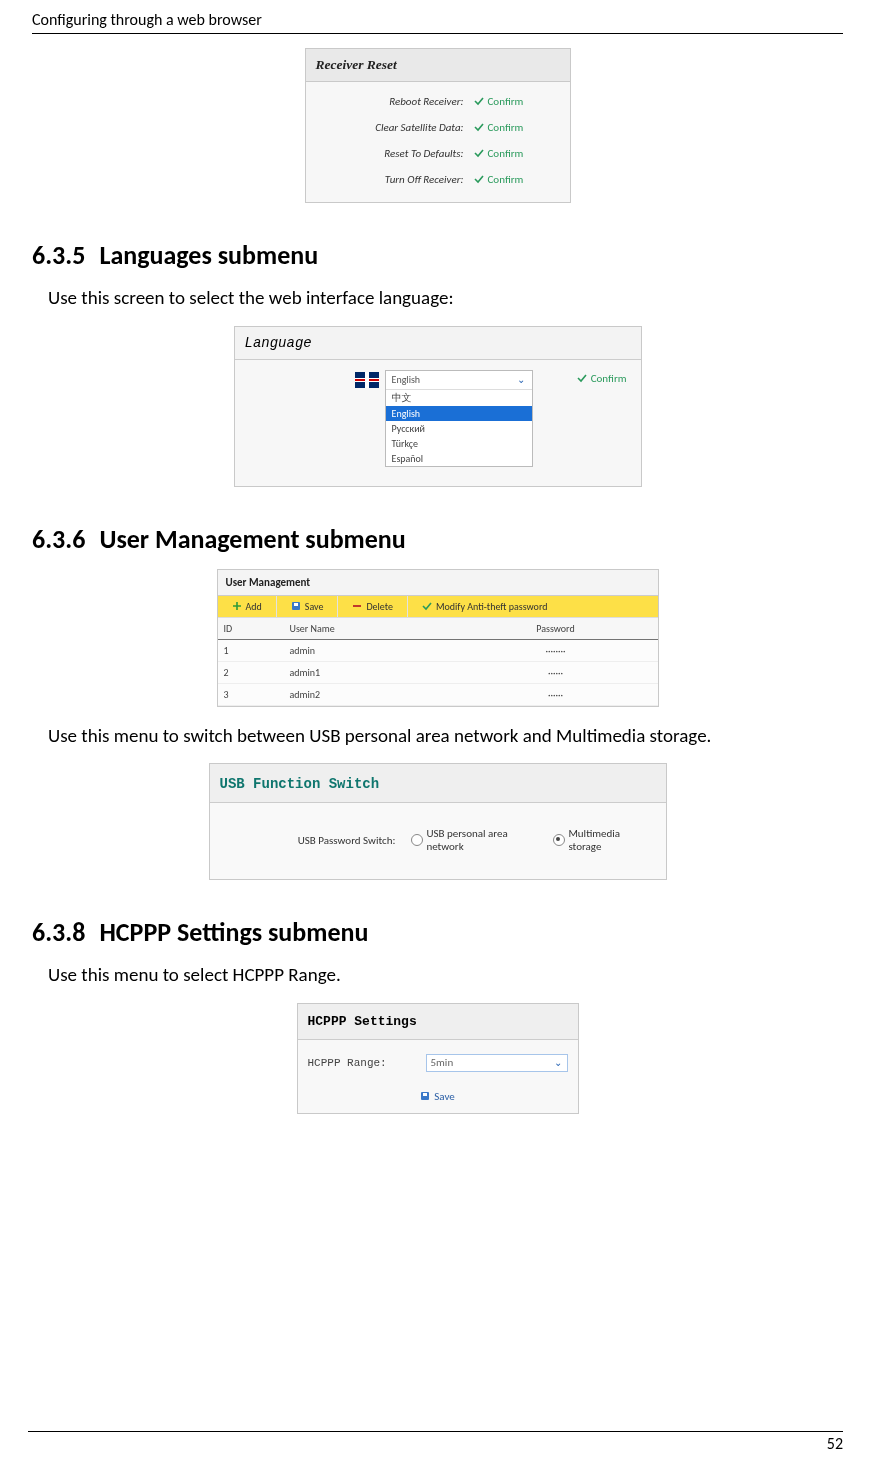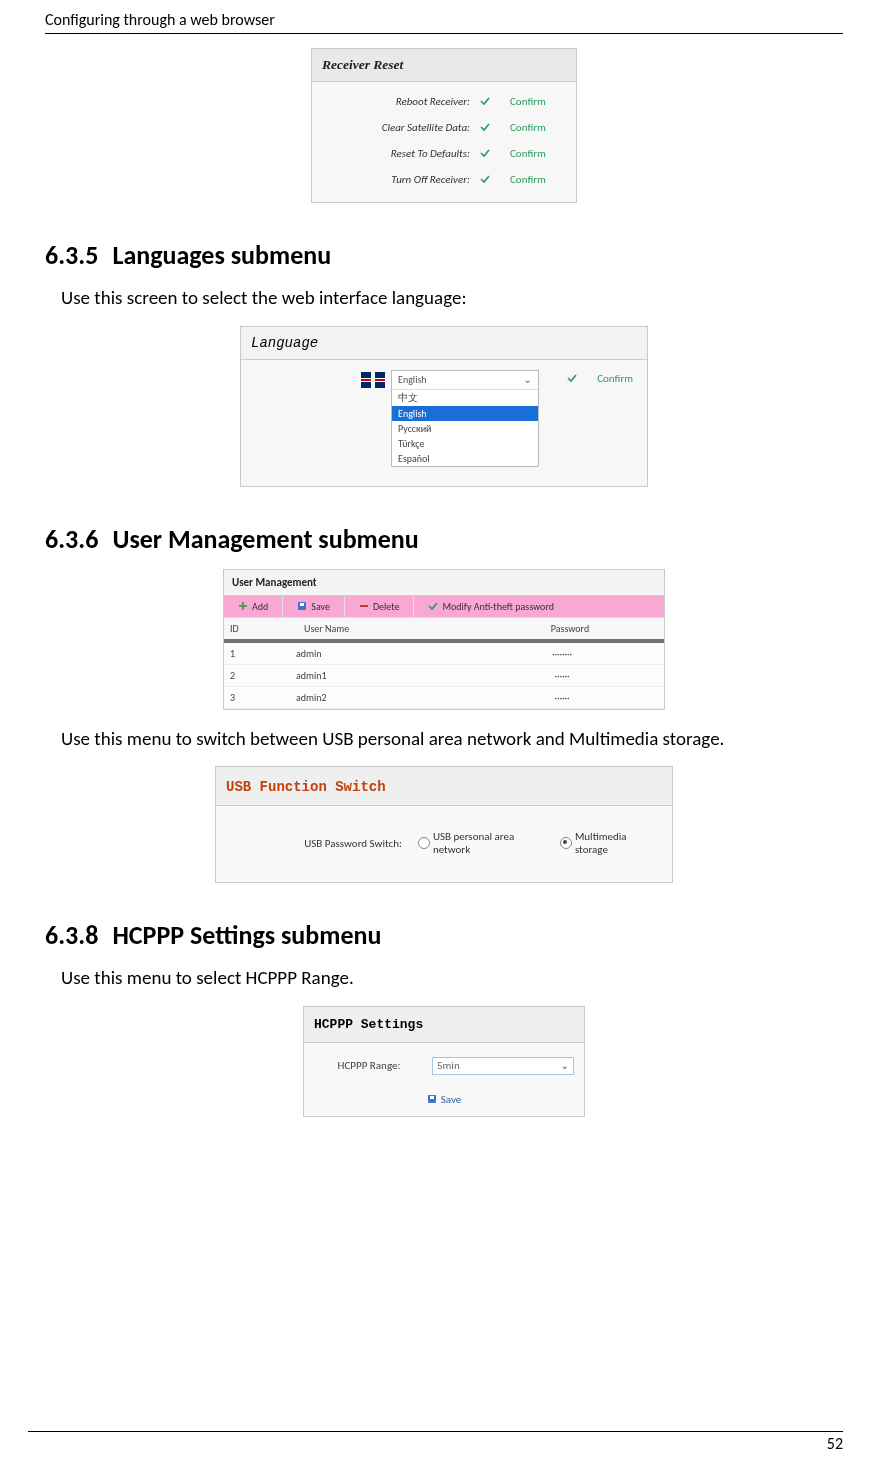--- a/index.html
+++ b/index.html
@@ -8,21 +8,21 @@
     padding: 0;
     font-family: Calibri, "Segoe UI", Arial, sans-serif;
     background: #fff;
     color: #000;
   }
   .page {
     width: 871px;
     height: 1467px;
     position: relative;
     box-sizing: border-box;
-    padding: 10px 28px 20px 45px;
+    padding: 10px 28px 20px 32px;
   }
   .running-head {
     font-size: 16px;
     padding-bottom: 4px;
     border-bottom: 1px solid #000;
     margin-bottom: 14px;
   }
   .page-num {
     position: absolute;
     right: 28px;
@@ -63,21 +63,21 @@
     font-family: Georgia, "Times New Roman", serif;
     font-size: 13.5px;
     border-bottom: 1px solid #c9c9c9;
     color: #222;
   }
   .rr-body { padding: 6px 0 10px 0; background:#f7f7f7;}
   .rr-row { display: flex; align-items: center; height: 26px; }
   .rr-label { width: 158px; text-align: right; padding-right: 10px; color:#333;font-style:italic; }
   .confirm-link { display: inline-flex; align-items: center; gap: 4px; color:#2b6; }
   .confirm-link .chk svg { width:10px; height:10px; display:block; }
-  .confirm-text { color:#2a9a5c; font-size:11px;margin-left:16px; }
+  .confirm-text { color:#2a9a5c; font-size:11px; }
 
   
   .lang { width: 406px; }
   .lang-title {
     background:#f3f3f3;
     padding:8px 10px;
     font-style: italic;
     font-family: Liberation Mono, monospace;
     font-size:14px;
     border-bottom:1px solid #ccc;
@@ -108,60 +108,60 @@
   .um { width: 440px; }
   .um-title {
     background:#f4f4f4;
     padding:6px 8px;
     font-weight:700;
     font-size:11px;
     color:#222;
     border-bottom:1px solid #ccc;
   }
   .toolbar {
-    display:flex; align-items:center; gap:0; background:#f9a8d4;
+    display:flex; align-items:center; gap:0; background:#fde047;
     border-bottom:1px solid #ddd;
   }
   .tb-btn {
     padding:4px 14px; font-size:10px; color:#333; display:flex; align-items:center; gap:4px;
     border-right:1px solid #e2e2e2;
   }
   .tb-btn:last-child { border-right:none; flex:1; }
   .ic { width:10px; height:10px; display:inline-block; }
   .ic-add svg, .ic-save svg, .ic-del svg, .ic-ok svg { width:10px; height:10px; display:block;}
   .um-head, .um-row { display:flex; font-size:10px; color:#444; }
-  .um-head { background:#f7f7f7; border-bottom:4px solid #737373;gap:8px;}
+  .um-head { background:#f7f7f7; border-bottom:1px solid #737373;}
   .um-c1 { width:54px; padding:4px 6px;}
   .um-c2 { width:158px; padding:4px 6px;}
   .um-c3 { flex:1; text-align:center; padding:4px 6px;}
   .um-row { border-bottom:1px solid #eee; background:#fcfcfc;}
 
   
   .usb { width: 456px; }
   .usb-title {
     background:#efefef; padding:12px 10px 10px 10px;
     font-family: "Courier New", monospace; font-weight:700; font-size:14px;
-    color:#c2410c; border-bottom:1px solid #ccc;
+    color:#0f766e; border-bottom:1px solid #ccc;
   }
   .usb-body { background:#f9f9f9; padding:24px 10px 26px 10px; }
   .usb-row { display:flex; align-items:center; font-size:11px; color:#333;}
   .usb-row .lbl { width:176px; text-align:right; padding-right:10px;}
   .radio { width:10px; height:10px; border:1px solid #888; border-radius:50%; display:inline-block; margin:0 3px 0 6px; position:relative; background:#fff;}
   .radio.checked::after { content:""; position:absolute; left:2px; top:2px; width:4px; height:4px; border-radius:50%; background:#444;}
 
   
   .hc { width: 280px; }
   .hc-title {
     background:#efefef; padding:10px 10px;
     font-family:"Courier New", monospace; font-weight:700; font-size:13px;
     color:#000000; border-bottom:1px solid #ccc;
   }
   .hc-body { background:#f8f8f8; padding:14px 10px 10px 10px;}
   .hc-row { display:flex; align-items:center; font-size:11px; color:#444; margin-bottom:18px;}
-  .hc-row .lbl { width:110px; text-align:center; padding-right:8px;}
+  .hc-row .lbl { width:110px; text-align:left; padding-right:8px;font-family:Liberation Mono, monospace;}
   .sel-box { flex:1; background:#fff; border:1px solid #a7c5ea; height:16px; display:flex; align-items:center; justify-content:space-between; padding:0 4px; color:#666;}
   .caret { color:#2a66b5; font-size:10px;}
   .hc-save { display:flex; justify-content:center; align-items:center; gap:4px; font-size:11px; color:#2a5ea5;}
 
   .center-wrap { display:flex; justify-content:center; }
 </style>
 </head>
 <body>
 
 <div class="page">

